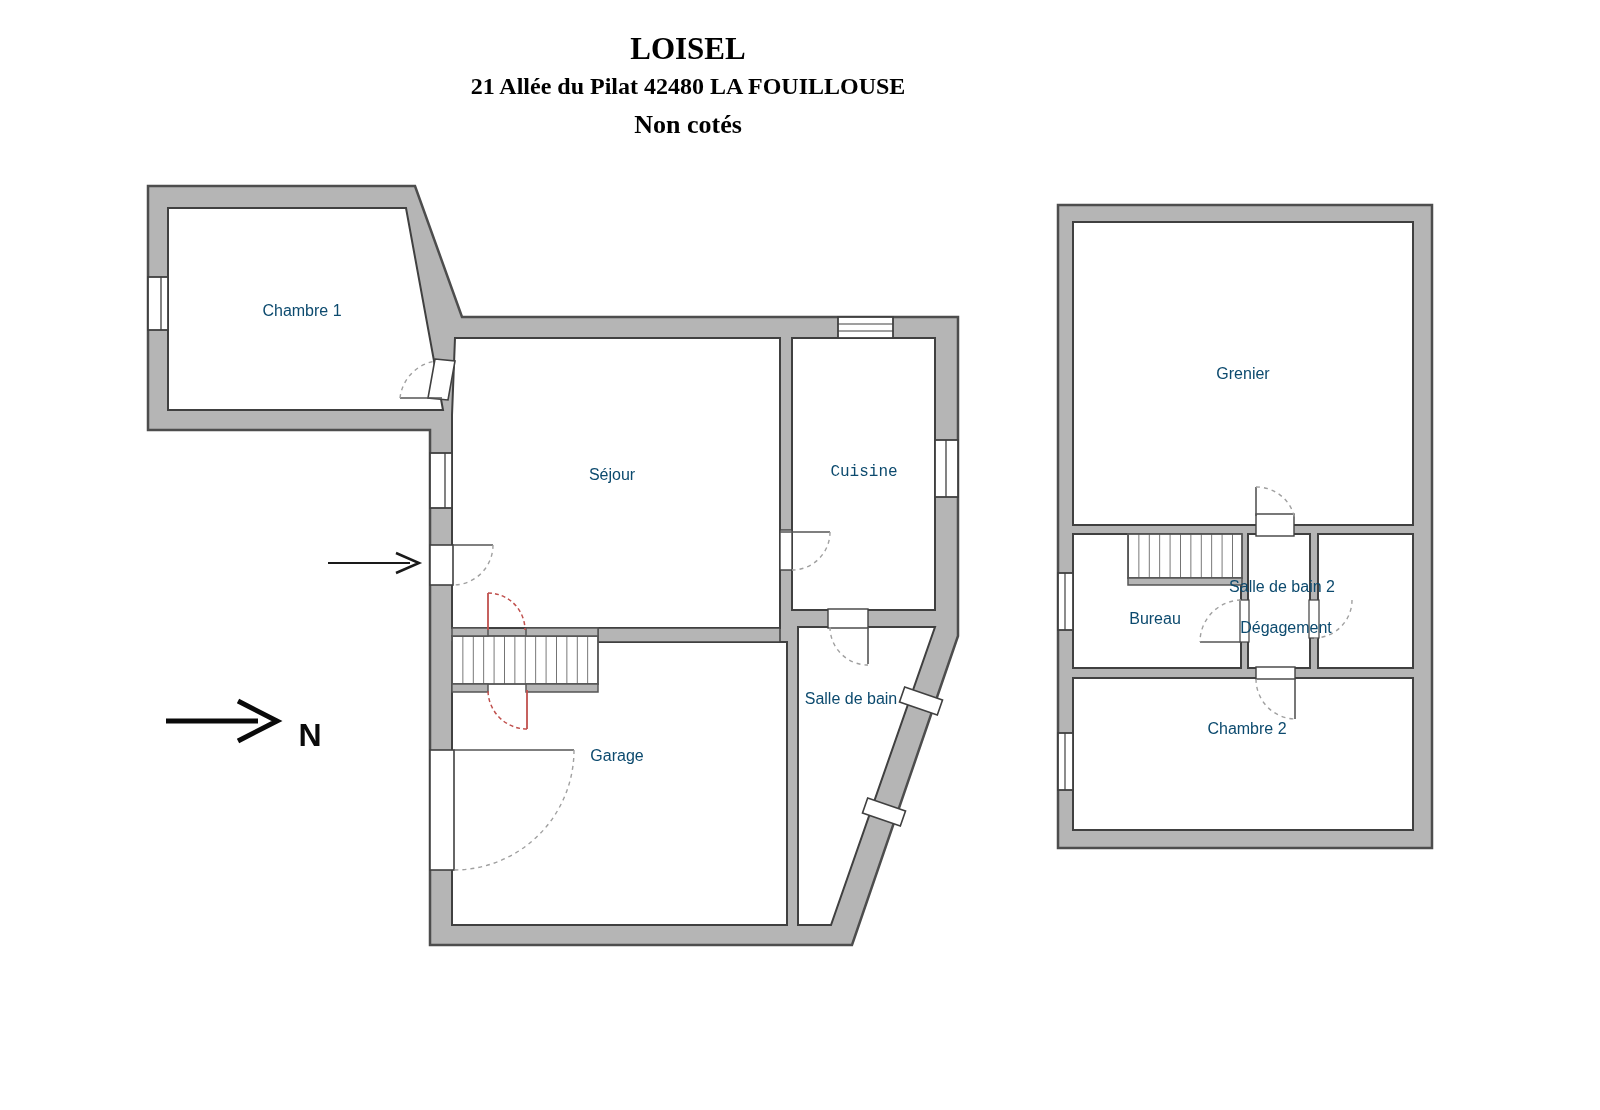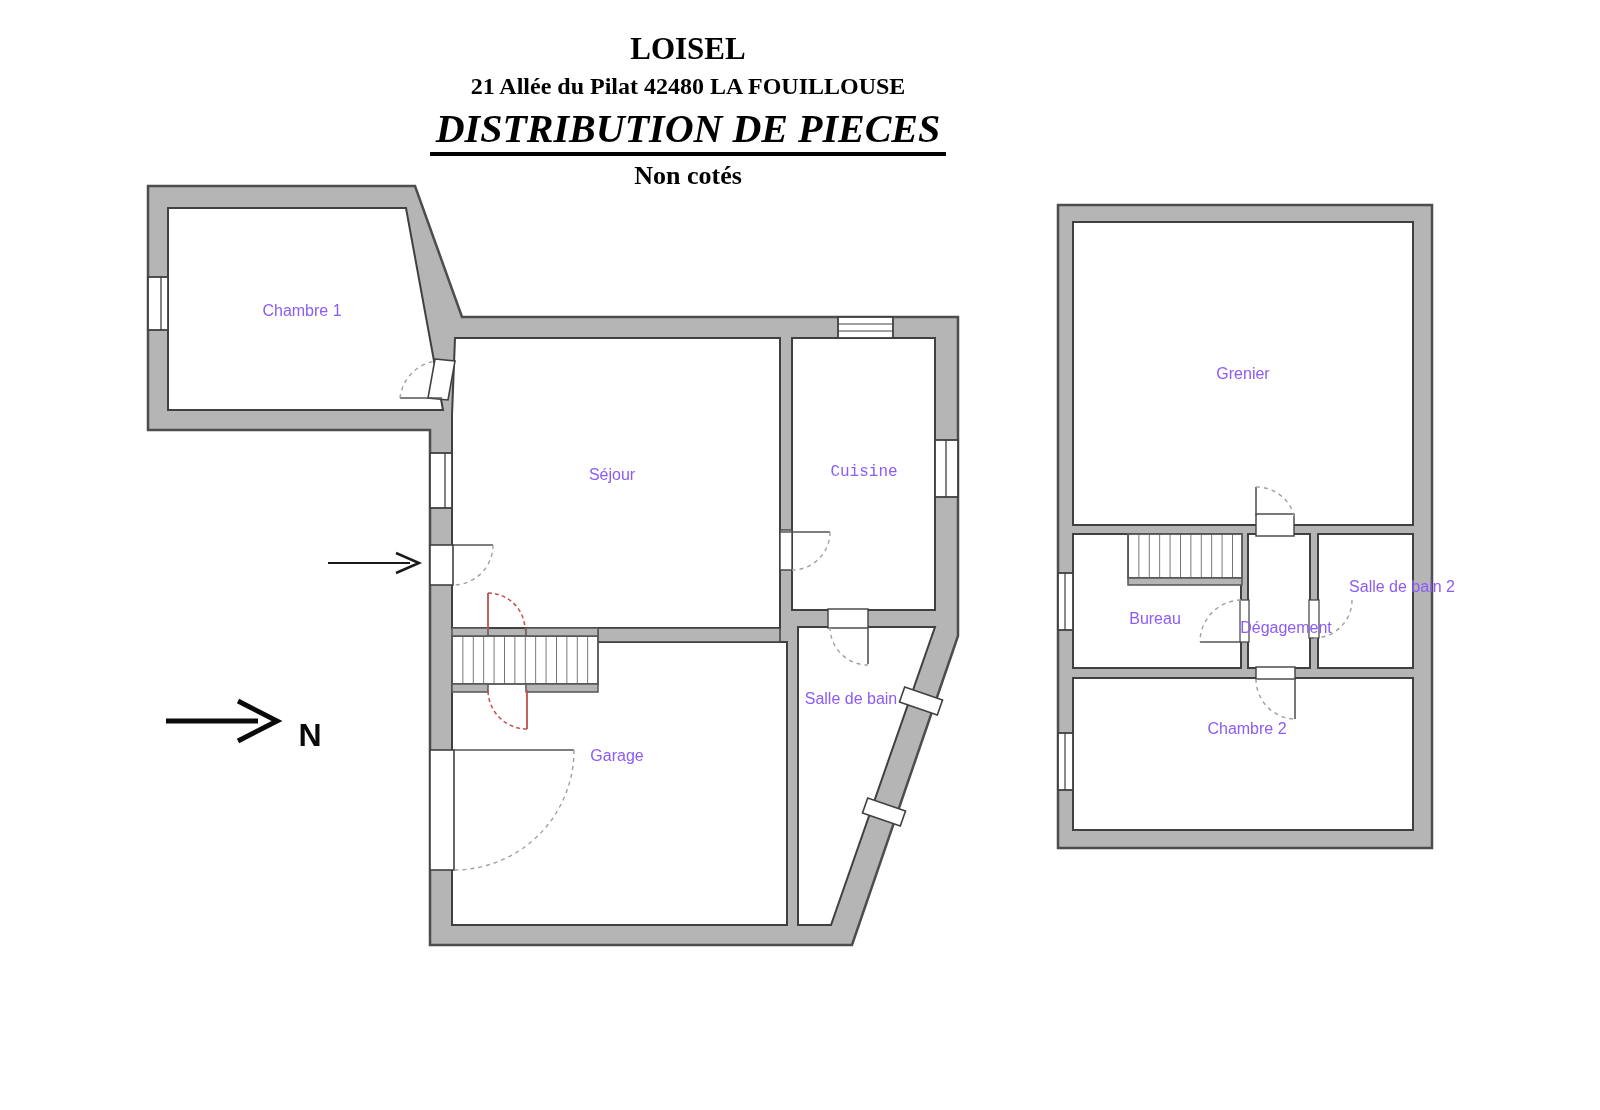--- a/index.html
+++ b/index.html
@@ -7,34 +7,33 @@
         font-family:"Liberation Sans",sans-serif;}
   .header{position:absolute;top:30px;left:0;width:1376px;text-align:center;
           font-family:"Liberation Serif",serif;color:#000;}
   .header .h1{font-size:31px;font-weight:bold;line-height:37px;}
   .header .h2{font-size:24px;font-weight:bold;line-height:38px;}
   .header .h3{display:inline-block;font-size:40px;font-weight:bold;font-style:italic;
               line-height:44px;margin-top:2px;border-bottom:4px solid #000;padding:0 6px 1px 6px;}
   .header .h3wrap{line-height:0;}
   .header .h4{font-size:26px;font-weight:bold;line-height:30px;margin-top:5px;}
   .room-label{position:absolute;transform:translate(-50%,-50%);white-space:nowrap;
-              font-size:16px;color:#8b5cf6;}
+              font-size:16px;color:#0c4a6e;}
   .north-label{position:absolute;transform:translate(-50%,-50%);white-space:nowrap;
                font-size:32px;font-weight:bold;color:#0a0a0a;}
   svg{position:absolute;left:0;top:0;}
 </style>
 </head>
 <body>
 
 <div class="page">
 
   <div class="header">
     <div class="h1">LOISEL</div>
     <div class="h2">21 Allée du Pilat 42480 LA FOUILLOUSE</div>
-    <div class="h3wrap"><span class="h3">DISTRIBUTION DE PIECES</span></div>
     <div class="h4">Non cotés</div>
   </div>
 
   <svg width="1600" height="1110" viewBox="0 0 1600 1110">
     <defs>
       <pattern id="treads" x="452" y="0" width="10.4" height="20" patternUnits="userSpaceOnUse">
         <line x1="0" y1="0" x2="0" y2="20" stroke="#555555" stroke-width="1.6"></line>
       </pattern>
     </defs>
 
@@ -175,18 +174,18 @@
   </svg>
 
   <div class="room-label" style="left:302px;top:311px;">Chambre 1</div>
   <div class="room-label" style="left:612px;top:475px;">Séjour</div>
   <div class="room-label" style="left:864px;top:472px;font-family:Liberation Mono, monospace;">Cuisine</div>
   <div class="room-label" style="left:851px;top:699px;">Salle de bain</div>
   <div class="room-label" style="left:617px;top:756px;">Garage</div>
   <div class="room-label" style="left:1243px;top:374px;">Grenier</div>
   <div class="room-label" style="left:1155px;top:619px;">Bureau</div>
   <div class="room-label" style="left:1286px;top:628px;">Dégagement</div>
-  <div class="room-label" style="left:1402px;top:587px;">Salle de bain 2</div>
+  <div class="room-label" style="left:1282px;top:587px;">Salle de bain 2</div>
   <div class="room-label" style="left:1247px;top:729px;">Chambre 2</div>
 
   <div class="north-label" style="left:310px;top:735px;">N</div>
 
 </div>
 
 </body></html>

